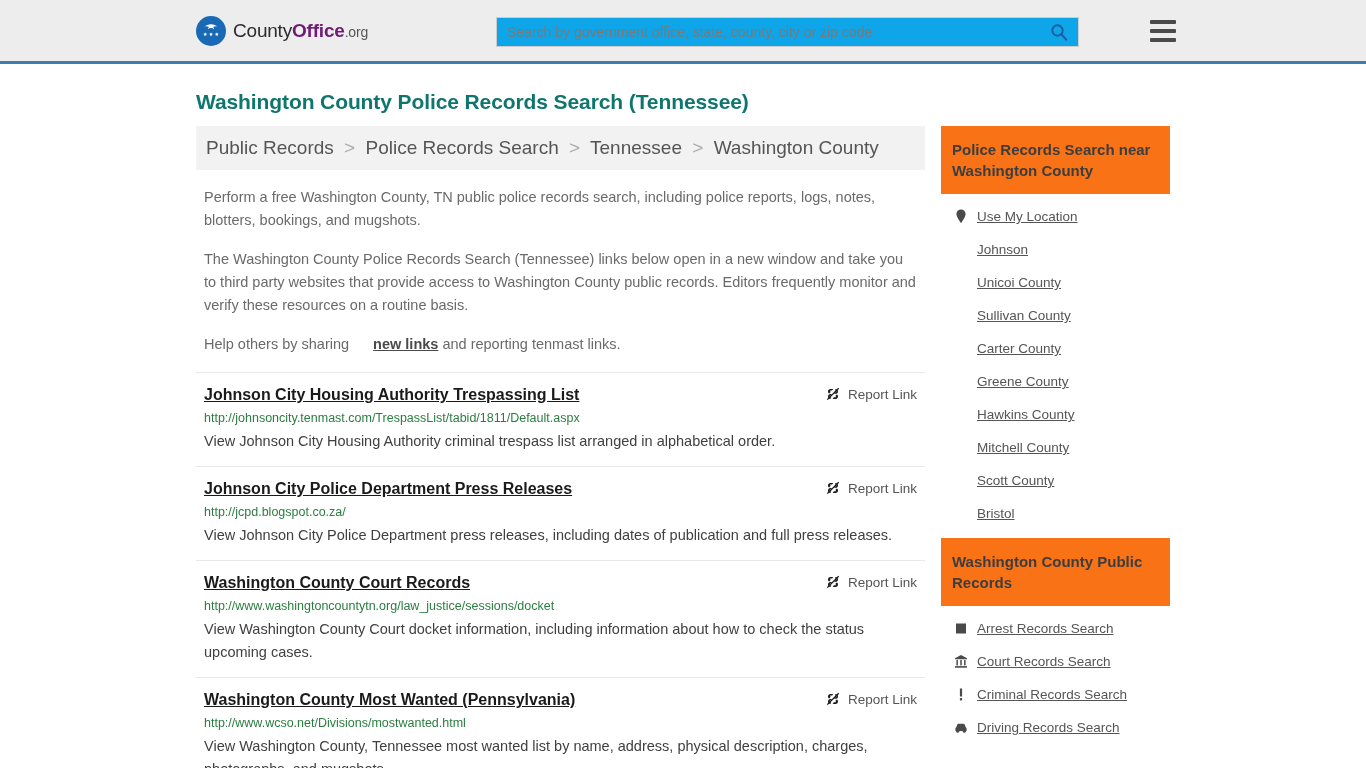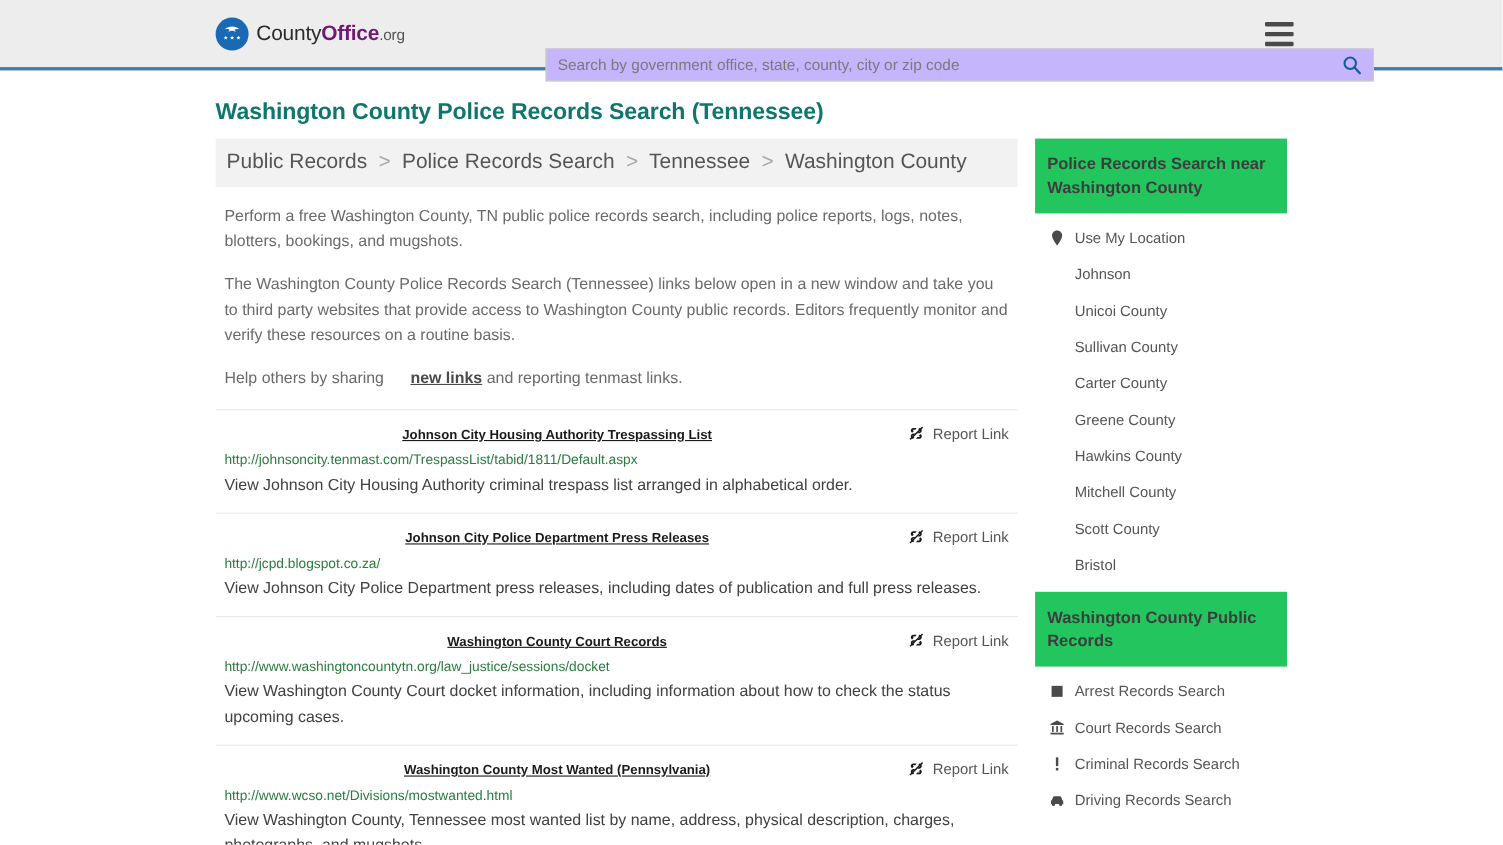--- a/index.html
+++ b/index.html
@@ -43,27 +43,26 @@
     letter-spacing: -0.2px;
     white-space: nowrap;
   }
   .logo-text .bold { font-weight: bold; color: #701a75; }
   .logo-text .suffix { font-size: 14px; color: #555; }
 
   .search-wrap {
     position: absolute;
     left: 496px;
     top: 17px;
-    width: 753px;
+    width: 583px;
     height: 30px;
-    background: #c4b5fd;
+    background: #0ea5e9;
     border: 1px solid #cccccc;
     display: flex;
     align-items: center;
-    margin-top: 27px;
   }
   .search-input {
     flex: 1;
     border: none;
     outline: none;
     background: transparent;
     font-family: "Liberation Sans", sans-serif;
     font-size: 14px;
     color: #444;
     padding: 0 10px;
@@ -127,27 +126,26 @@
   .intro a { color: #4a4a4a; text-decoration: underline; font-weight: bold; margin-left: 20px; }
 
   
   .result {
     padding: 12px 8px 13px 8px;
     border-top: 1px solid #e8e8e8;
   }
   .result:first-child { border-top: 1px solid #e8e8e8; }
   .result-head { display: flex; align-items: flex-start; }
   .result-title {
-    font-size: 12px;
+    font-size: 16px;
     font-weight: bold;
     color: #1a1a1a;
     text-decoration: underline;
     flex: 1;
     line-height: 20px;
-    text-align: center;
   }
   .report-link {
     display: flex; align-items: center;
     gap: 7px;
     font-size: 13.5px;
     color: #555;
     white-space: nowrap;
     margin-left: 16px;
     cursor: pointer;
     margin-top: 1px;
@@ -162,21 +160,21 @@
   .result-desc {
     font-size: 14.5px;
     color: #404040;
     line-height: 23px;
     margin-top: 3px;
   }
 
   
   .side-box { margin-bottom: 8px; }
   .side-head {
-    background: #22c55e;
+    background: #f97316;
     padding: 13px 11px;
     font-size: 15px;
     font-weight: bold;
     color: #3d3d3d;
     line-height: 21px;
   }
   .side-list { padding: 6px 0 0 0; }
   .side-item {
     display: flex;
     align-items: center;
@@ -186,20 +184,21 @@
   }
   .side-item .ic {
     width: 18px;
     flex: none;
     display: flex; align-items: center; justify-content: center;
     color: #4a4a4a;
     margin-right: 7px;
   }
   .side-item .lbl {
     color: #555;
+    text-decoration: underline;
   }
 </style>
 </head>
 <body>
 
 <div class="site-header">
   <a class="logo-wrap" href="#">
     <span class="logo-mark">
       <svg width="20" height="17" viewBox="0 0 20 17">
         <path d="M10 2.2 C7.4 2.2 5.2 3.2 3.3 4.6 C5.0 4.2 6.6 4.3 8.0 5.0 C7.3 5.6 6.9 6.3 6.8 7.2 C7.7 6.3 8.8 5.9 10 5.9 C11.2 5.9 12.3 6.3 13.2 7.2 C13.1 6.3 12.7 5.6 12.0 5.0 C13.4 4.3 15.0 4.2 16.7 4.6 C14.8 3.2 12.6 2.2 10 2.2 Z" fill="#ffffff"></path>

